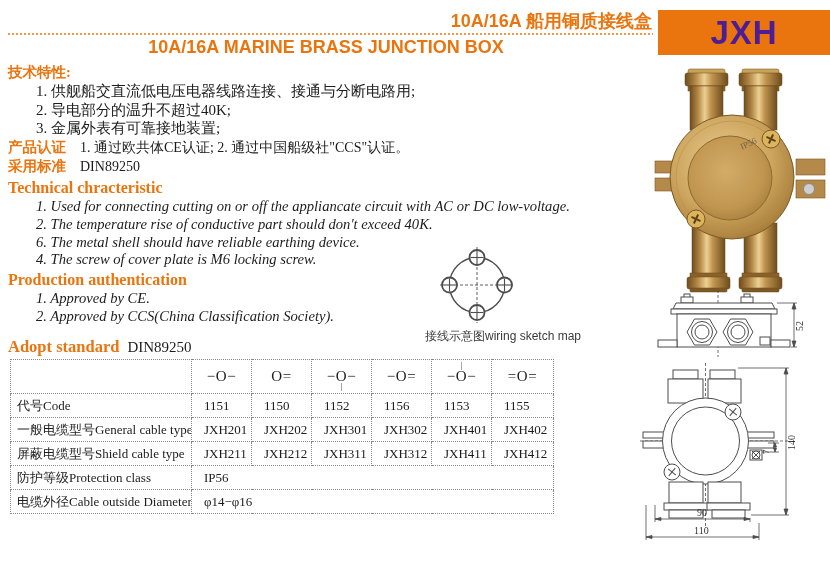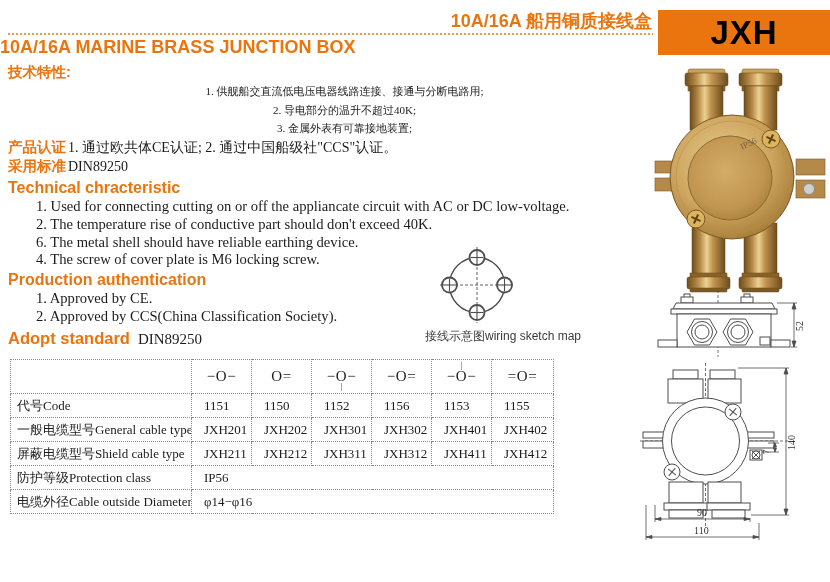--- a/index.html
+++ b/index.html
@@ -5,36 +5,36 @@
   :root{ --accent:#ea750e; --ink:#1c1c1c; --line:#8a8a8a; --draw:#4d4d4d; }
   *{box-sizing:border-box; margin:0; padding:0;}
   body{background:#fff; font-family:"Liberation Serif", serif;}
   .page{position:relative; width:830px; height:582px; background:#fff; overflow:hidden;}
 
   
   .title-zh{position:absolute; top:9px; left:0; width:652px; text-align:right;
     font-family:"Liberation Sans", sans-serif; font-weight:bold; font-size:18px; color:var(--accent);padding-left:36px;}
   .dotline{position:absolute; top:33px; left:8px; width:645px; height:2px;
     background:repeating-linear-gradient(90deg,#f0984a 0 2px, transparent 2px 4px);}
-  .title-en{position:absolute; top:37px; left:0; width:652px; text-align:left;
+  .title-en{position:absolute; top:37px; left:0; width:652px; text-align:center;
     font-family:"Liberation Sans", sans-serif; font-weight:bold; font-size:18px; color:var(--accent);}
   .brand-box{position:absolute; top:10px; left:658px; width:172px; height:45px; background:var(--accent);
-    color:#000000; display:flex; align-items:center; justify-content:center;
+    color:#4c1d95; display:flex; align-items:center; justify-content:center;
     font-family:"Liberation Sans", sans-serif; font-weight:bold; font-size:33px; letter-spacing:1px;}
 
   
   .textcol{position:absolute; left:8px; top:63px; width:645px; color:var(--ink);}
-  .h-orange{color:var(--accent); font-family:Liberation Sans, sans-serif; font-weight:bold;}
+  .h-orange{color:var(--accent); font-family:Liberation Serif, serif; font-weight:bold;}
   .h-zh{font-size:14.5px; line-height:19px;}
-  .items-zh .li{font-size:11px; line-height:18.6px; padding-left:28px;text-align:center;}
+  .items-zh .li{font-size:15px; line-height:18.6px; padding-left:28px;}
   .inline-row{font-size:14px; line-height:18.6px;}
-  .inline-row .h-orange{font-size:14.5px; margin-right:2px;}
+  .inline-row .h-orange{font-size:14.5px; margin-right:14px;}
   .h-en{font-size:16px; line-height:21px;}
-  .items-en .li{font-size:14.6px; line-height:17.8px; padding-left:28px;}
-  .adopt-row{font-size:15px; line-height:20px; margin-top:2px;}
+  .items-en .li{font-size:14.6px; line-height:17.8px; padding-left:28px;font-style:italic;}
+  .adopt-row{font-size:15px; line-height:20px; margin-top:11px;}
   .adopt-row .h-orange{font-size:16.5px; margin-right:8px;}
 
   
   .sketch{position:absolute; left:420px; top:243px; width:195px; height:105px;}
   .sketch-label{position:absolute; left:5px; top:85px; width:190px;
     font-family:"Liberation Sans", sans-serif; font-size:12px; color:#3a3a3a;}
 
   
   .spec-table{position:absolute; left:10px; top:359px; border-collapse:collapse; table-layout:fixed;
     width:543px; font-size:13px; color:var(--ink);}

